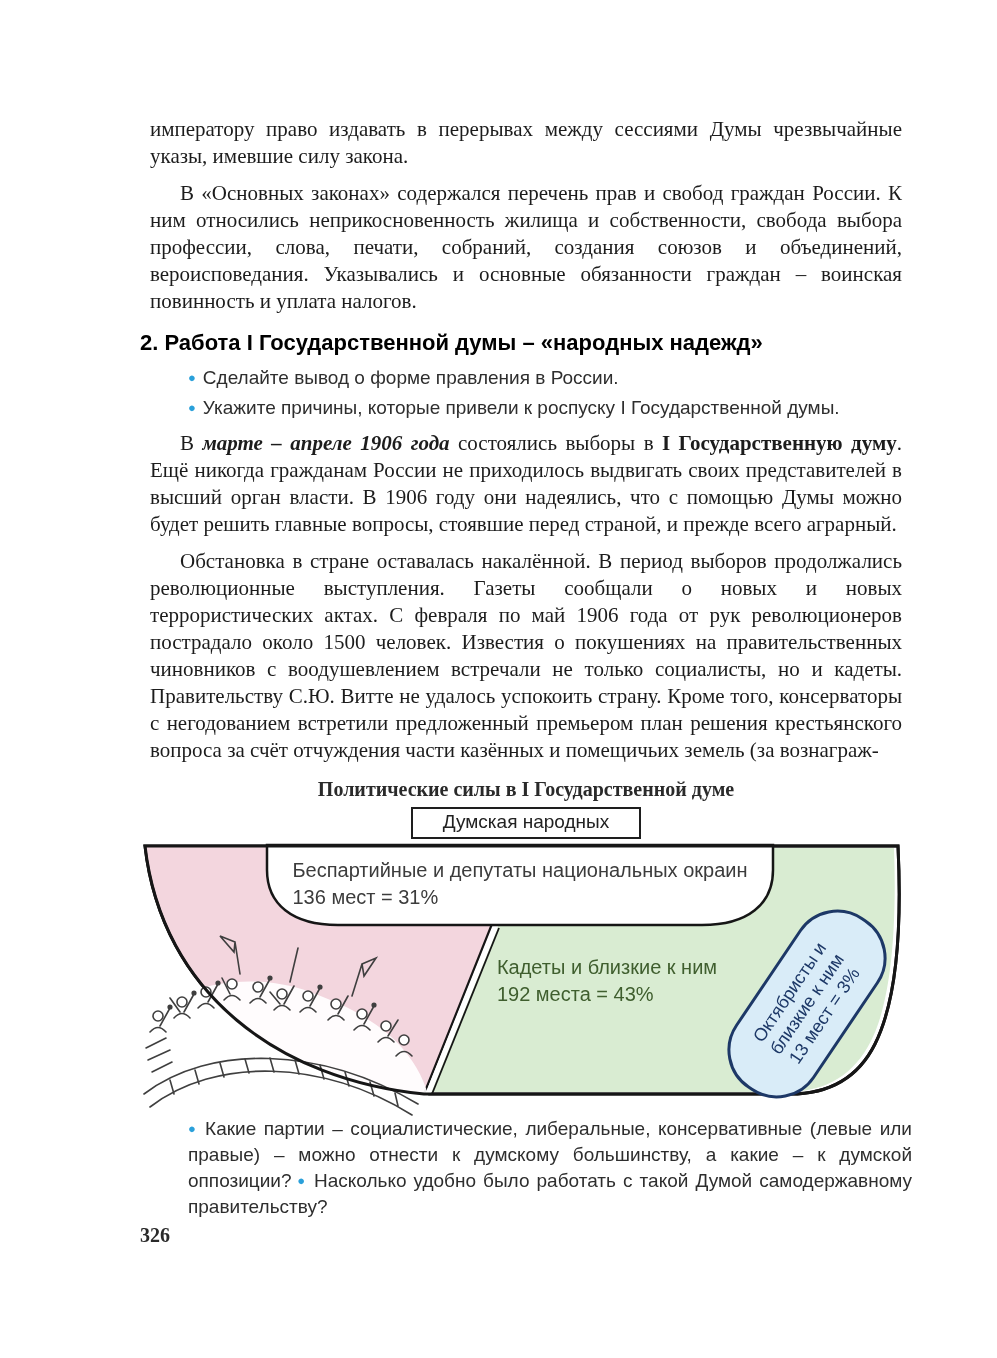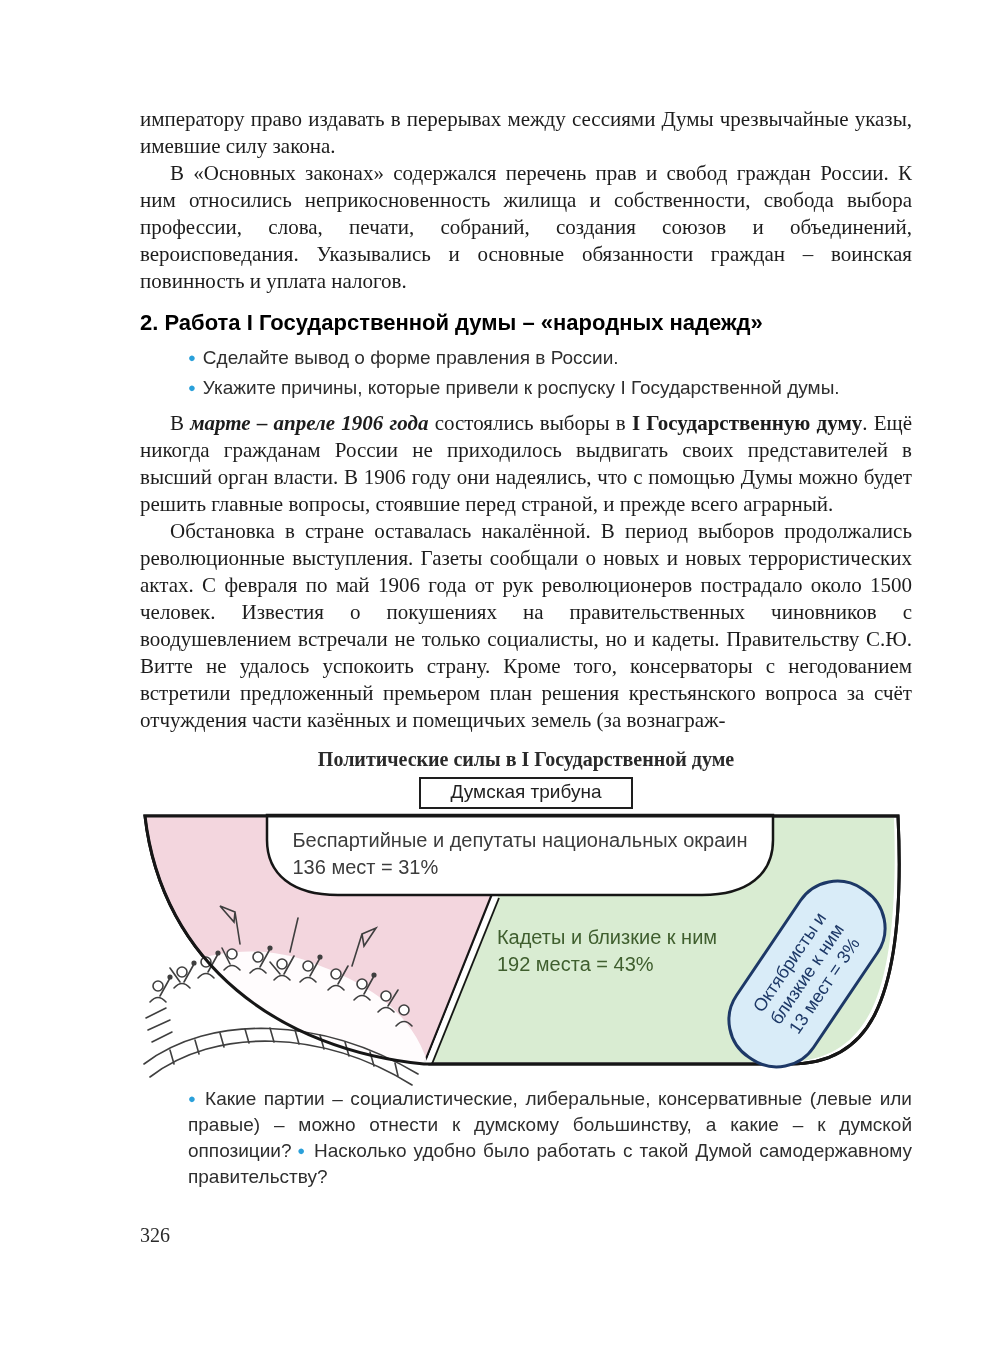--- a/index.html
+++ b/index.html
@@ -1,21 +1,21 @@
 <!DOCTYPE html>
 <html lang="ru"><head>
 <meta charset="utf-8">
 <style>
   html,body{margin:0;padding:0;background:#e8e8e8;}
   .page{position:relative;width:997px;height:1358px;background:#ffffff;overflow:hidden;
         font-family:"Liberation Serif","DejaVu Serif",serif;color:#1c1c1c;}
   .content{position:absolute;left:140px;top:106px;width:772px;}
 
   
-  p.body{margin:0;font-size:21px;line-height:27px;text-align:justify;}
+  p.body{margin:10px;font-size:21px;line-height:27px;text-align:justify;}
   p.body.indent{text-indent:30px;}
   .bi{font-style:italic;font-weight:bold;}
   .b{font-weight:bold;}
 
   
   h2.section{margin:15px 0 9px 0;font-family:"Liberation Sans","DejaVu Sans",sans-serif;
              font-size:22px;line-height:26px;font-weight:bold;color:#000000;}
 
   
   .task,.questions{margin:0 0 4px 48px;width:724px;font-family:"Liberation Sans","DejaVu Sans",sans-serif;
@@ -37,21 +37,21 @@
   .lbl-nonparty{color:#3c3c3c;}
   .lbl-esery{color:#4f2d38;}
   .lbl-kadety{color:#3f5e2e;}
   .capsule{position:absolute;left:667px;top:160px;width:200px;height:90px;
            transform:translate(-50%,-50%) rotate(-56deg);
            border:3px solid #1d3867;border-radius:46px;background:#d9ecf8;
            display:flex;flex-direction:column;align-items:center;justify-content:center;
            font-family:"Liberation Sans","DejaVu Sans",sans-serif;font-size:18px;line-height:21px;
            color:#1d3867;text-align:center;}
 
-  .page-number{position:absolute;left:140px;top:1224px;font-size:20px;color:#2a2a2a;}
+  .page-number{position:absolute;left:140px;top:1224px;font-size:20px;color:#2a2a2a;font-weight:bold;}
 </style>
 </head>
 <body>
 
 <div class="page">
   <div class="content">
 
     <p class="body">императору право издавать в перерывах между сессиями Думы чрезвычайные указы, имевшие силу закона.</p>
     <p class="body indent">В «Основных законах» содержался перечень прав и свобод граждан России. К ним относились неприкосновенность жилища и собственности, свобода выбора профессии, слова, печати, собраний, создания союзов и объединений, вероисповедания. Указывались и основные обязанности граждан – воинская повинность и уплата налогов.</p>
 
@@ -59,21 +59,21 @@
 
     <p class="task"><span class="blt">●</span><span>Сделайте вывод о форме правления в России.</span></p>
     <p class="task"><span class="blt">●</span><span>Укажите причины, которые привели к роспуску I Государственной думы.</span></p>
 
     <p class="body indent" style="margin-top:9px;"><span>В </span><span class="bi">марте – апреле 1906 года</span><span> состоялись выборы в </span><span class="b">I Государственную думу</span><span>. Ещё никогда гражданам России не приходилось выдвигать своих представителей в высший орган власти. В 1906 году они надеялись, что с помощью Думы можно будет решить главные вопросы, стоявшие перед страной, и прежде всего аграрный.</span></p>
 
     <p class="body indent">Обстановка в стране оставалась накалённой. В период выборов продолжались революционные выступления. Газеты сообщали о новых и новых террористических актах. С февраля по май 1906 года от рук революционеров пострадало около 1500 человек. Известия о покушениях на правительственных чиновников с воодушевлением встречали не только социалисты, но и кадеты. Правительству С.Ю. Витте не удалось успокоить страну. Кроме того, консерваторы с негодованием встретили предложенный премьером план решения крестьянского вопроса за счёт отчуждения части казённых и помещичьих земель (за вознаграж-</p>
 
     <div class="dg-title">Политические силы в I Государственной думе</div>
     <div class="tribune-wrap">
-      <span class="tribune">Думская трибуна</span>
+      <span class="tribune">Думская народных</span>
     </div>
 
     <div class="diagram">
       <svg width="767" height="272" viewBox="0 0 767 272">
 
         <path d="M 5 2 H 758 C 762 85 756 158 735 200 C 718 234 690 250 650 250 H 284 C 140 236 22 150 5 2 Z" fill="#ffffff" stroke="#161616" stroke-width="3"></path>
 
         <path d="M 359 4 L 754 4 C 757 85 751 158 731 197 C 714 230 688 247 648 248 L 291 248 L 359 80 Z" fill="#d9ecd2" stroke="none"></path>
 
         <path d="M 5 2 H 358 L 352 80 L 284 250 C 140 236 22 150 5 2 Z" fill="#f3d6de" stroke="#161616" stroke-width="2.2"></path>

